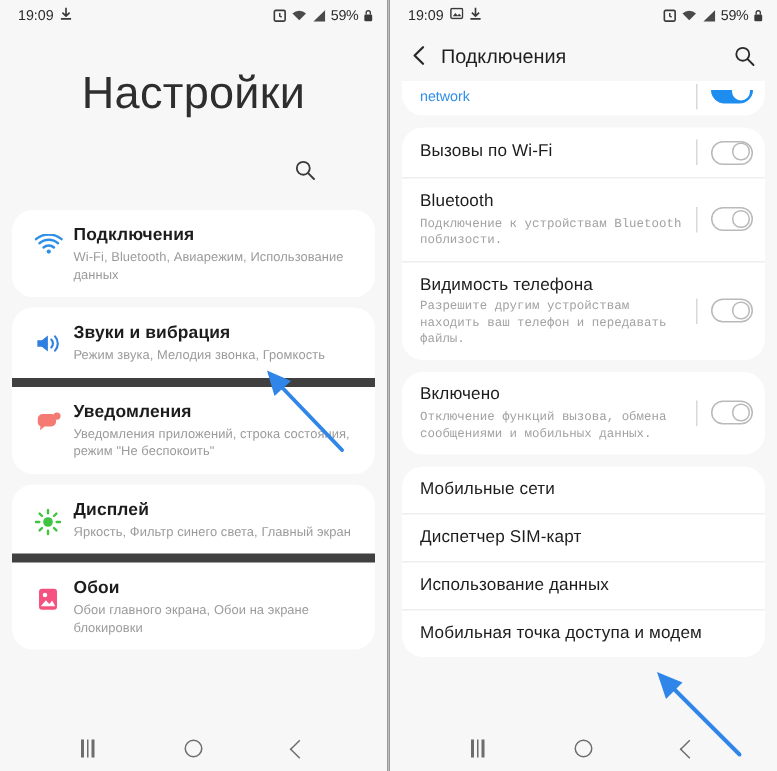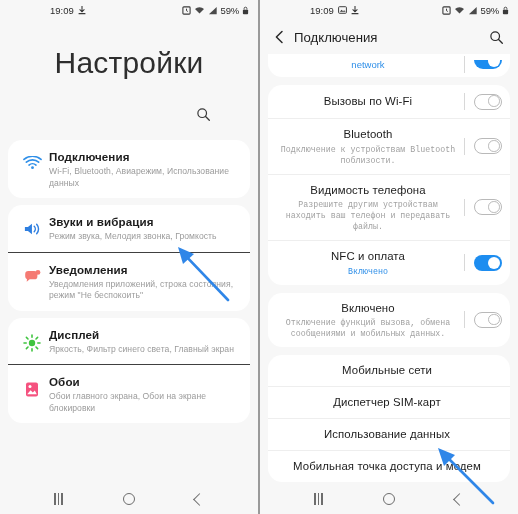--- a/index.html
+++ b/index.html
@@ -22,21 +22,21 @@
   .phone.right { border-left: 1px solid #9a9a9a; }
 
   
   .statusbar {
     height: 20px; flex: 0 0 20px;
     display: flex; align-items: center;
     padding: 0 9px 0 12px;
     font-size: 9.5px; color: #2b2b2b;
     background: #f7f7f7;
   }
-  .sb-left { display: flex; align-items: center; gap: 4px; margin-left: 38px; }
+  .sb-left { display: flex; gap: 4px; }
   .sb-spacer { flex: 1; }
   .sb-right { display: flex; align-items: center; gap: 3px; }
   .sb-battery-text { font-size: 9.5px; letter-spacing: -.2px; }
   .sb-ico { display: block; }
 
   
   .big-title-wrap {
     padding: 26px 0 0 0;
     height: 120px;
     position: relative;
@@ -65,21 +65,21 @@
     border-radius: 14px;
     margin-bottom: 7px;
     overflow: hidden;
   }
   .s-row {
     display: flex;
     align-items: flex-start;
     padding: 9px 10px 9px 9px;
     min-height: 40px;
   }
-  .s-row + .s-row { border-top: 1px solid #404040; }
+  .s-row + .s-row { border-top: 6px solid #404040; }
   .s-icon {
     width: 30px; flex: 0 0 30px;
     display: flex; align-items: center; justify-content: center;
     padding-top: 7px;
   }
   .s-text { flex: 1 1 auto; padding-left: 2px; }
   .s-title {
     font-size: 11.6px; font-weight: bold; color: #1c1c1c;
     line-height: 15px; letter-spacing: .1px;
   }
@@ -105,21 +105,20 @@
 
   .rlist {
     flex: 1 1 auto; padding: 0 8px;
     overflow: hidden;
   }
   .r-card {
     background: #ffffff;
     border-radius: 14px;
     margin-bottom: 8px;
     overflow: hidden;
-    text-align: center;
   }
   .r-card.clipped-top {
     border-top-left-radius: 0; border-top-right-radius: 0;
     margin-top: -14px;
   }
   .r-row {
     display: flex; align-items: center;
     padding: 8px 8px 8px 12px;
     min-height: 30px;
   }
@@ -422,32 +421,20 @@
             <div class="r-sub">Разрешите другим устройствам находить ваш телефон и передавать файлы.</div>
           </div>
           <div class="toggle-wrap">
             <div class="tg-sep"></div>
             <div class="toggle off">
                 <div class="knob"></div>
               </div>
           </div>
         </div>
 
-        <div class="r-row">
-          <div class="r-texts">
-            <div class="r-title bold">NFC и оплата</div>
-            <div class="r-sub accent">Включено</div>
-          </div>
-          <div class="toggle-wrap">
-            <div class="tg-sep"></div>
-            <div class="toggle on">
-                <div class="knob"></div>
-              </div>
-          </div>
-        </div>
       </div>
 
       <div class="r-card">
         <div class="r-row">
           <div class="r-texts">
             <div class="r-title bold">Включено</div>
             <div class="r-sub">Отключение функций вызова, обмена сообщениями и мобильных данных.</div>
           </div>
           <div class="toggle-wrap">
             <div class="tg-sep"></div>

